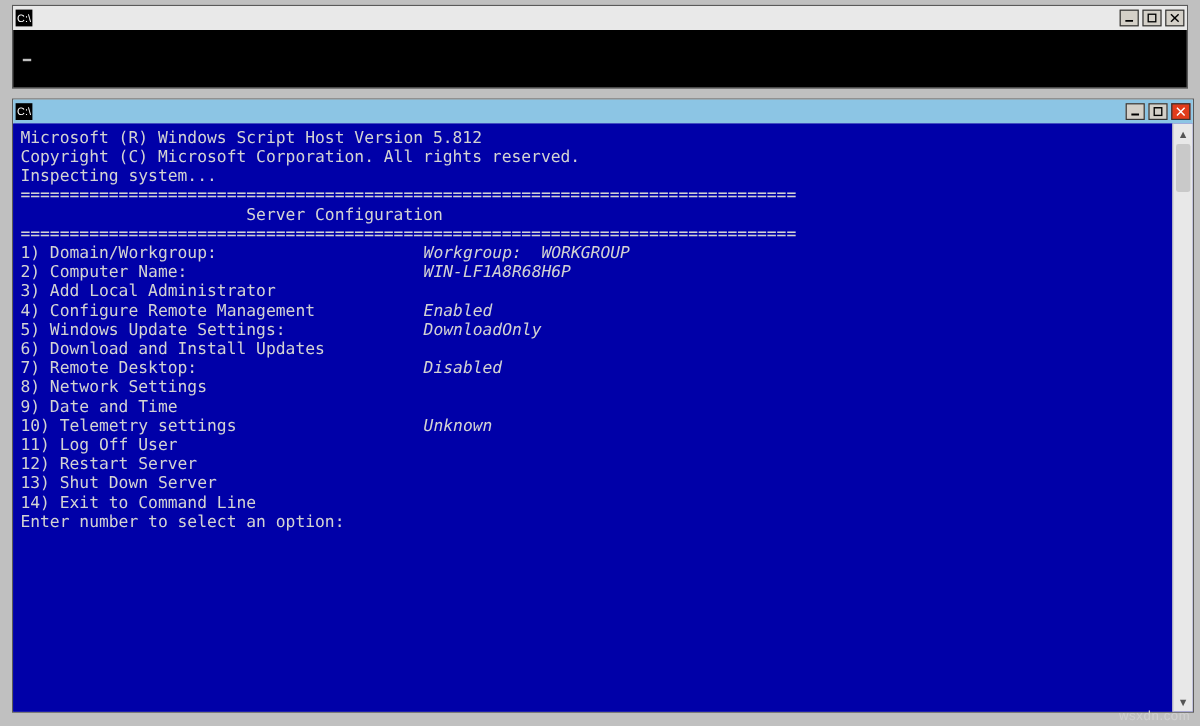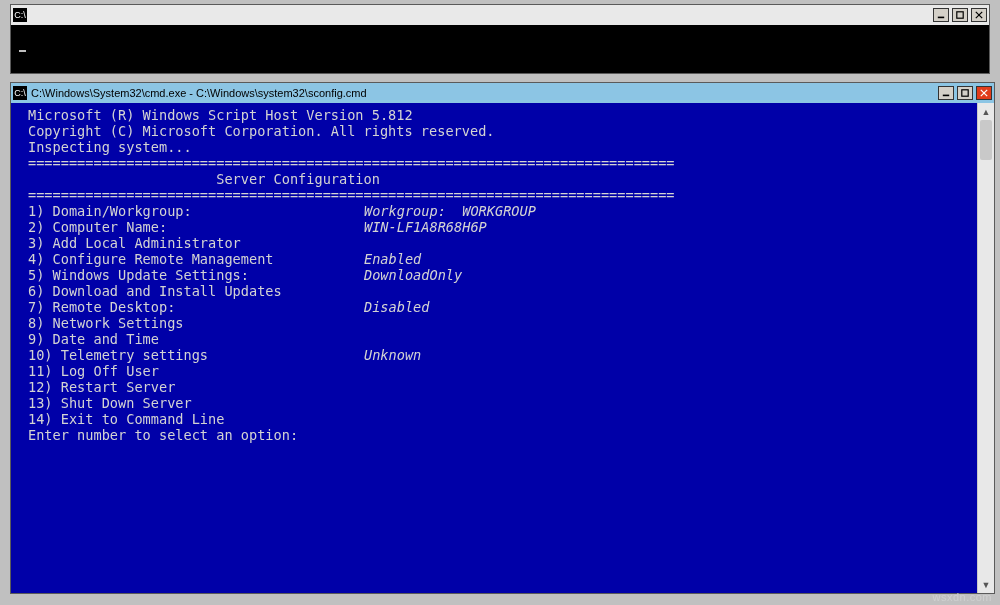--- a/index.html
+++ b/index.html
@@ -103,21 +103,21 @@
     height: 17px;
     display: flex; align-items: center; justify-content: center;
     font-size: 9px; color: #555;
     cursor: pointer;
   }
   .vscroll .track { flex: 1 1 auto; position: relative; }
   .vscroll .thumb {
     position: absolute; left: 2px; right: 2px; top: 0; height: 40px;
     background: #c9c9c9; border-radius: 2px;
   }
-  .row { display: block; margin-left: 11px; }
+  .row { display: block; }
   .col-label { display: inline-block; width: 336px; }
   .col-val   { display: inline-block; font-style: italic; }
   .watermark {
     position: absolute;
     right: 8px; bottom: 2px;
     font-size: 11px; color: #d0d0d0;
     font-family: Arial, sans-serif;
     letter-spacing: 0.5px;
     pointer-events: none;
   }
@@ -148,21 +148,20 @@
           </svg>
         </span>
     </span>
   </div>
   <div class="client"><span class="prompt-cursor"></span></div>
 </div>
 
 <div id="win-sconfig" class="window">
   <div class="titlebar active">
     <span class="title-icon">C:\</span>
-    <span class="label">C:\Windows\System32\cmd.exe - C:\Windows\system32\sconfig.cmd</span>
     <span class="spacer"></span>
     <span class="winbtn-group">
       <span class="winbtn">
           <svg viewBox="0 0 10 10">
             <line x1="1" y1="8" x2="9" y2="8" stroke="#000" stroke-width="2"></line>
           </svg>
         </span>
       <span class="winbtn">
           <svg viewBox="0 0 10 10">
             <rect x="1" y="1" width="8" height="8" fill="none" stroke="#000" stroke-width="1.5"></rect>

